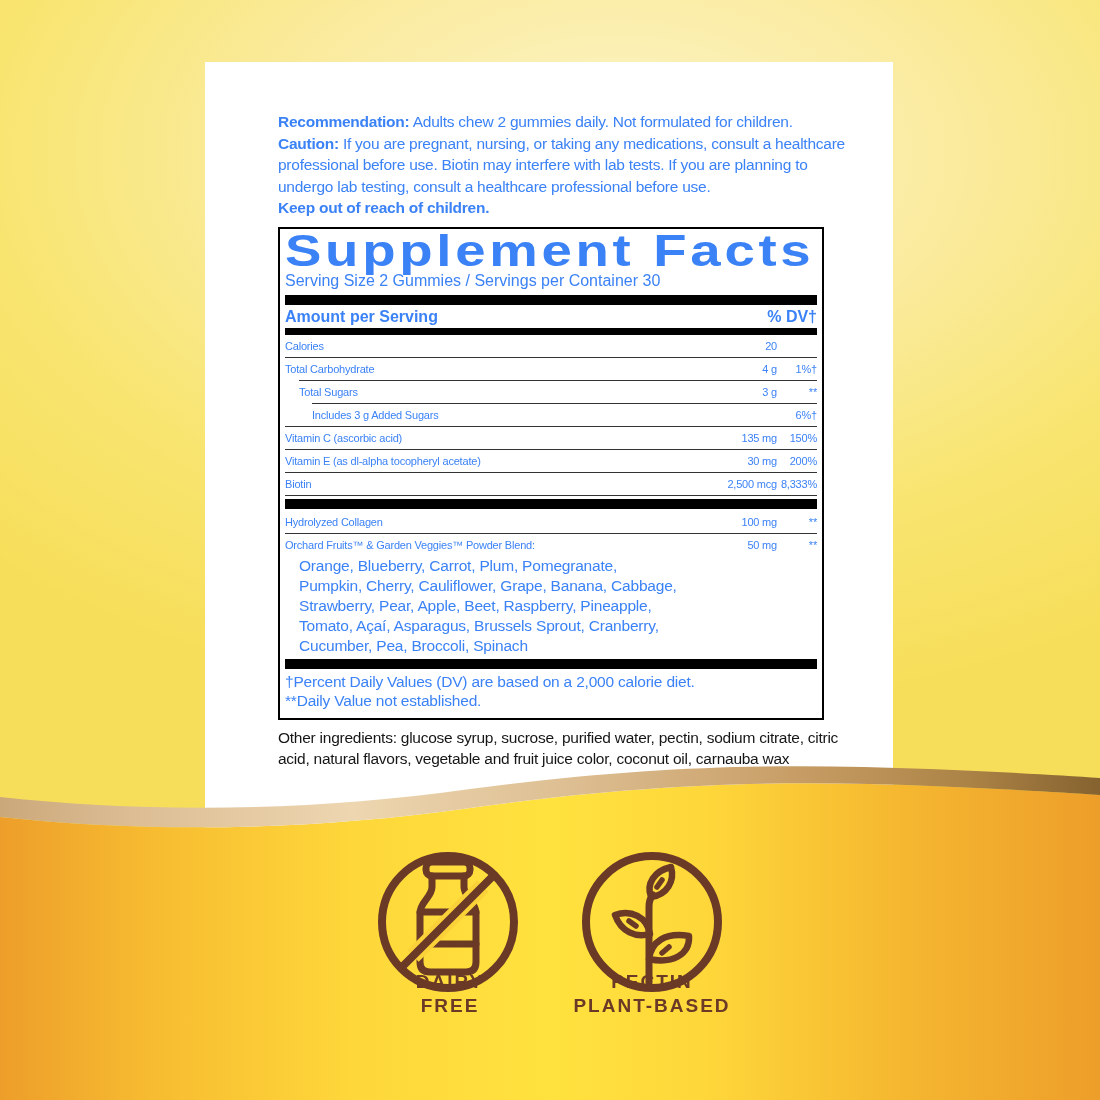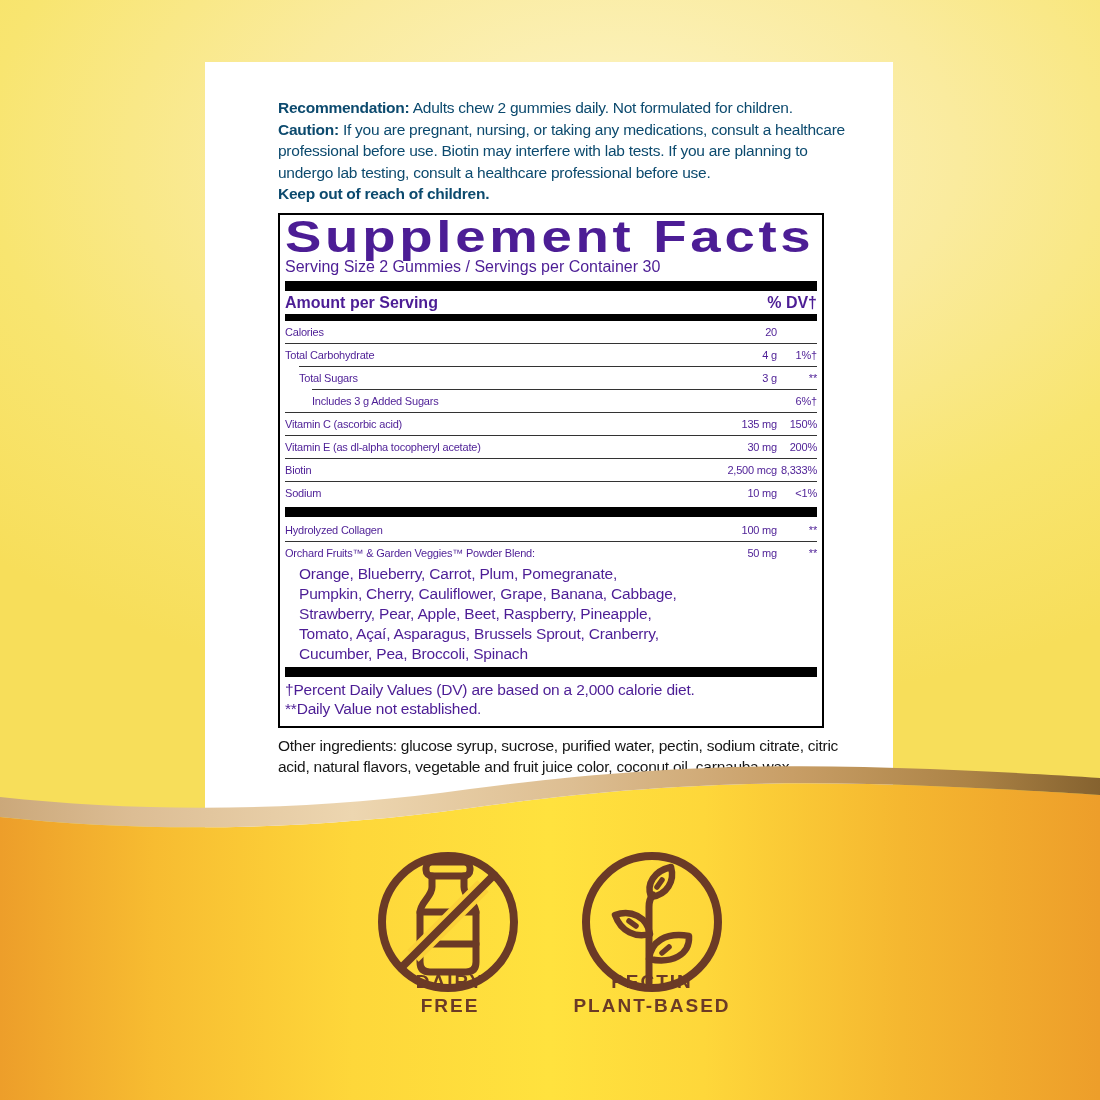--- a/index.html
+++ b/index.html
@@ -13,28 +13,28 @@
     background:radial-gradient(900px 560px at 56% 14%, #FCF4C8 0%, #FAEB9E 38%, #F8E570 70%, #F7DE5A 100%);
   }
   .white-panel{
     position:absolute;left:205px;top:62px;width:688px;height:768px;
     background:#ffffff;
   }
   .panel-content{
     position:absolute;left:73px;top:35px;width:574px;color:#161616;
   }
   .warn{
-    font-size:15.5px;line-height:21.5px;letter-spacing:-0.25px;color:#0c4a6e;
+    font-size:15.5px;line-height:21.5px;letter-spacing:-0.25px;color:#3b82f6;margin-top:14px;
   }
   .warn b{font-weight:bold;}
 
   
   .sf{
     margin-top:8px;width:546px;box-sizing:border-box;
-    border:2px solid #000;padding:0 5px 0 5px;color:#4c1d95;background:#fff;
+    border:2px solid #000;padding:0 5px 0 5px;color:#3b82f6;background:#fff;
   }
   .sf-title{
     font-size:44px;font-weight:bold;letter-spacing:3px;white-space:nowrap;
     transform:scaleX(1.24);transform-origin:0 50%;
     height:37px;line-height:37px;margin-top:3px;
   }
   .sf-serving{font-size:16px;line-height:20px;margin:2px 0 4px 0;}
   .bar{background:#000;height:10px;}
   .bar.thin{height:7px;}
   .sf-hdr{
@@ -130,25 +130,20 @@
         <span class="amt">30 mg</span>
         <span class="dv">200%</span>
       </div>
       <div class="sep"></div>
       <div class="sfrow">
         <span class="nm">Biotin</span>
         <span class="amt">2,500 mcg</span>
         <span class="dv">8,333%</span>
       </div>
       <div class="sep"></div>
-      <div class="sfrow">
-        <span class="nm">Sodium</span>
-        <span class="amt">10 mg</span>
-        <span class="dv">&lt;1%</span>
-      </div>
 
       <div class="bar" style="margin:3px 0 2px 0;"></div>
 
       <div class="sfrow">
         <span class="nm">Hydrolyzed Collagen</span>
         <span class="amt">100 mg</span>
         <span class="dv">**</span>
       </div>
       <div class="sep"></div>
       <div class="sfrow">

